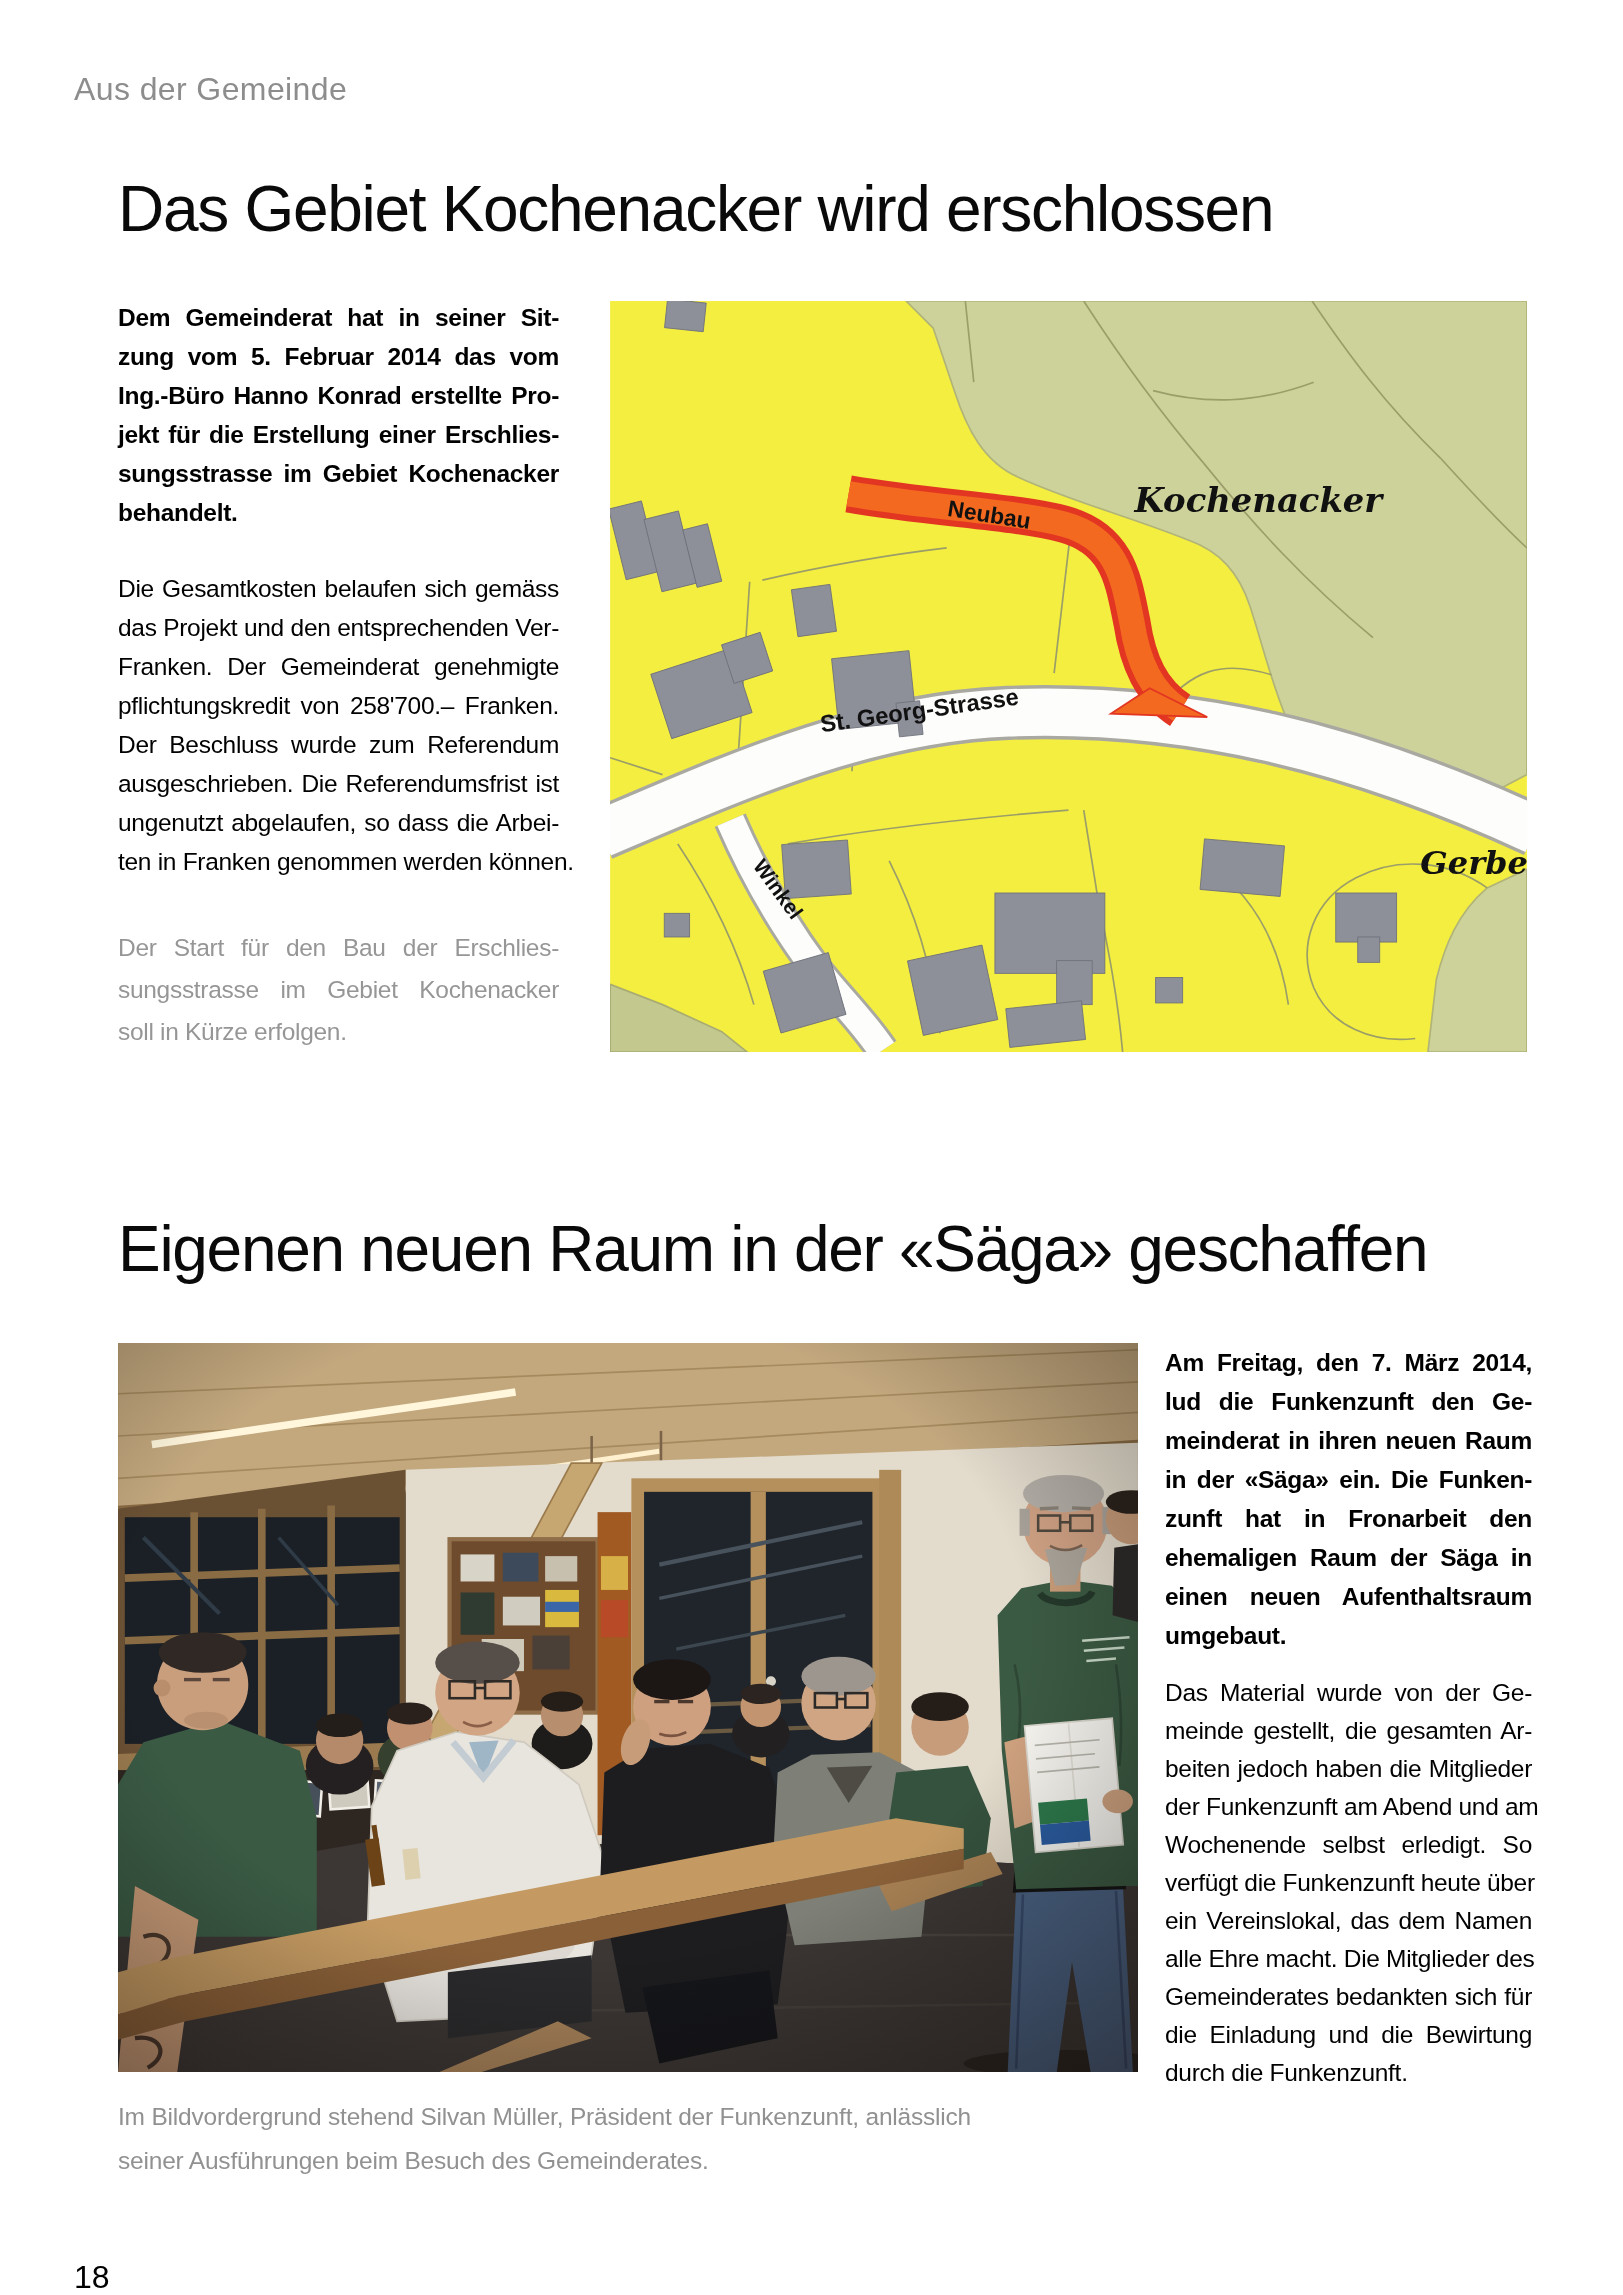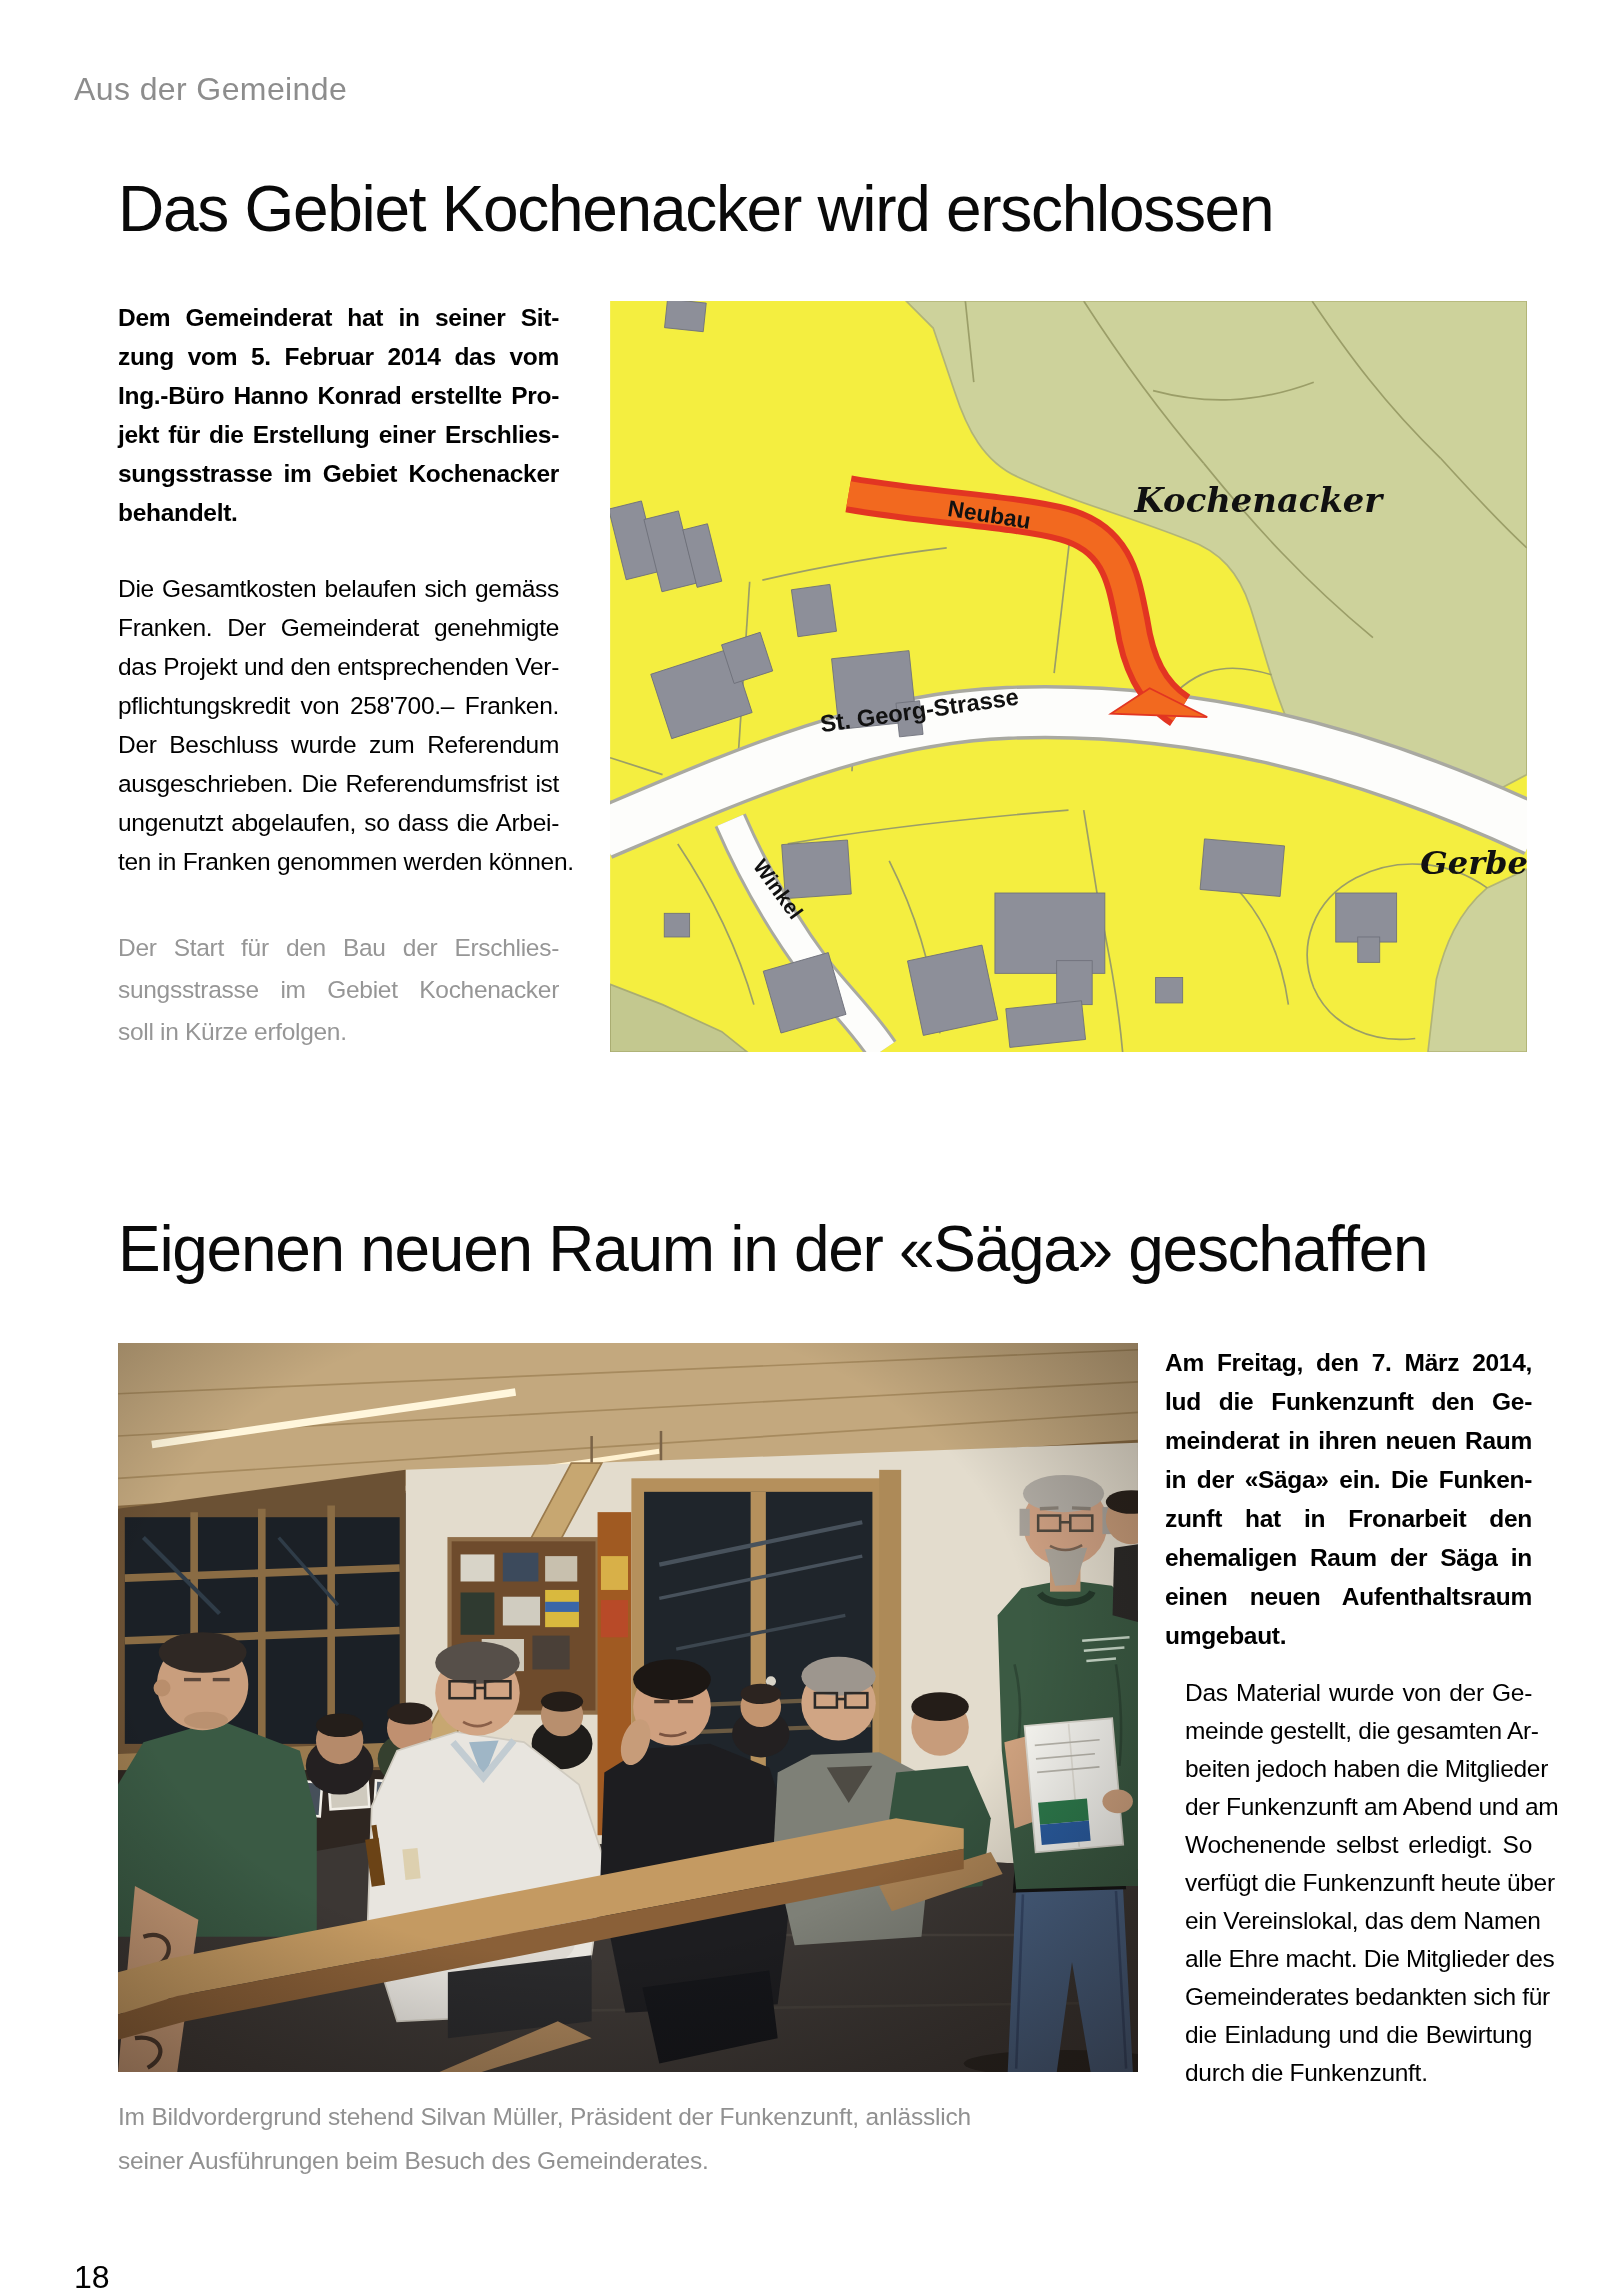--- a/index.html
+++ b/index.html
@@ -13,21 +13,21 @@
   .col{line-height:39px;font-size:24.5px;letter-spacing:-0.3px;}
   .col-left{left:118px;top:298px;width:441px;}
   .col-right{left:1165px;top:1343px;width:367px;}
   .para{margin:0;}
   .para .tline{text-align:justify;text-align-last:justify;white-space:nowrap;overflow:visible;}
   .para .tline.last{text-align-last:left;}
   .para.ragged .tline{text-align:right;text-align-last:left;}
   .bold{font-weight:bold;}
   .mt1{margin-top:37px;}
   .note{color:#969696;line-height:42px;margin-top:46px;}
-  .body-right{margin-top:18.6px;line-height:38px;margin-left:20px;}
+  .body-right{margin-top:18.6px;line-height:38px;}
   .caption{left:118px;top:2095px;width:955px;font-size:24.5px;line-height:44px;color:#919191;letter-spacing:-0.2px;}
   .pagenum{left:74px;top:2222px;font-size:32px;color:#000000;margin-top:37px;}
   .mapbox{left:610px;top:301px;width:917px;height:751px;}
   .photobox{left:118px;top:1343px;width:1020px;height:729px;}
   svg{display:block;}
   .maplabel-sans{font-family:"Liberation Sans",sans-serif;font-weight:bold;fill:#111;}
   .maplabel-serif{font-family:"DejaVu Serif","Liberation Serif",serif;font-style:italic;font-weight:bold;fill:#111;}
 </style>
 </head>
 <body>
@@ -42,22 +42,22 @@
     <div class="para bold">
         <div class="tline">Dem Gemeinderat hat in seiner Sit-</div>
         <div class="tline">zung vom 5. Februar 2014 das vom</div>
         <div class="tline">Ing.-Büro Hanno Konrad erstellte Pro-</div>
         <div class="tline">jekt für die Erstellung einer Erschlies-</div>
         <div class="tline">sungsstrasse im Gebiet Kochenacker</div>
         <div class="tline last">behandelt.</div>
       </div>
     <div class="para mt1">
         <div class="tline">Die Gesamtkosten belaufen sich gemäss</div>
+        <div class="tline">das Projekt und den entsprechenden Ver-</div>
         <div class="tline">Franken. Der Gemeinderat genehmigte</div>
-        <div class="tline">das Projekt und den entsprechenden Ver-</div>
         <div class="tline">pflichtungskredit von 258'700.– Franken.</div>
         <div class="tline">Der Beschluss wurde zum Referendum</div>
         <div class="tline">ausgeschrieben. Die Referendumsfrist ist</div>
         <div class="tline">ungenutzt abgelaufen, so dass die Arbei-</div>
         <div class="tline last">ten in Franken genommen werden können.</div>
       </div>
     <div class="para note">
         <div class="tline">Der Start für den Bau der Erschlies-</div>
         <div class="tline">sungsstrasse im Gebiet Kochenacker</div>
         <div class="tline last">soll in Kürze erfolgen.</div>

